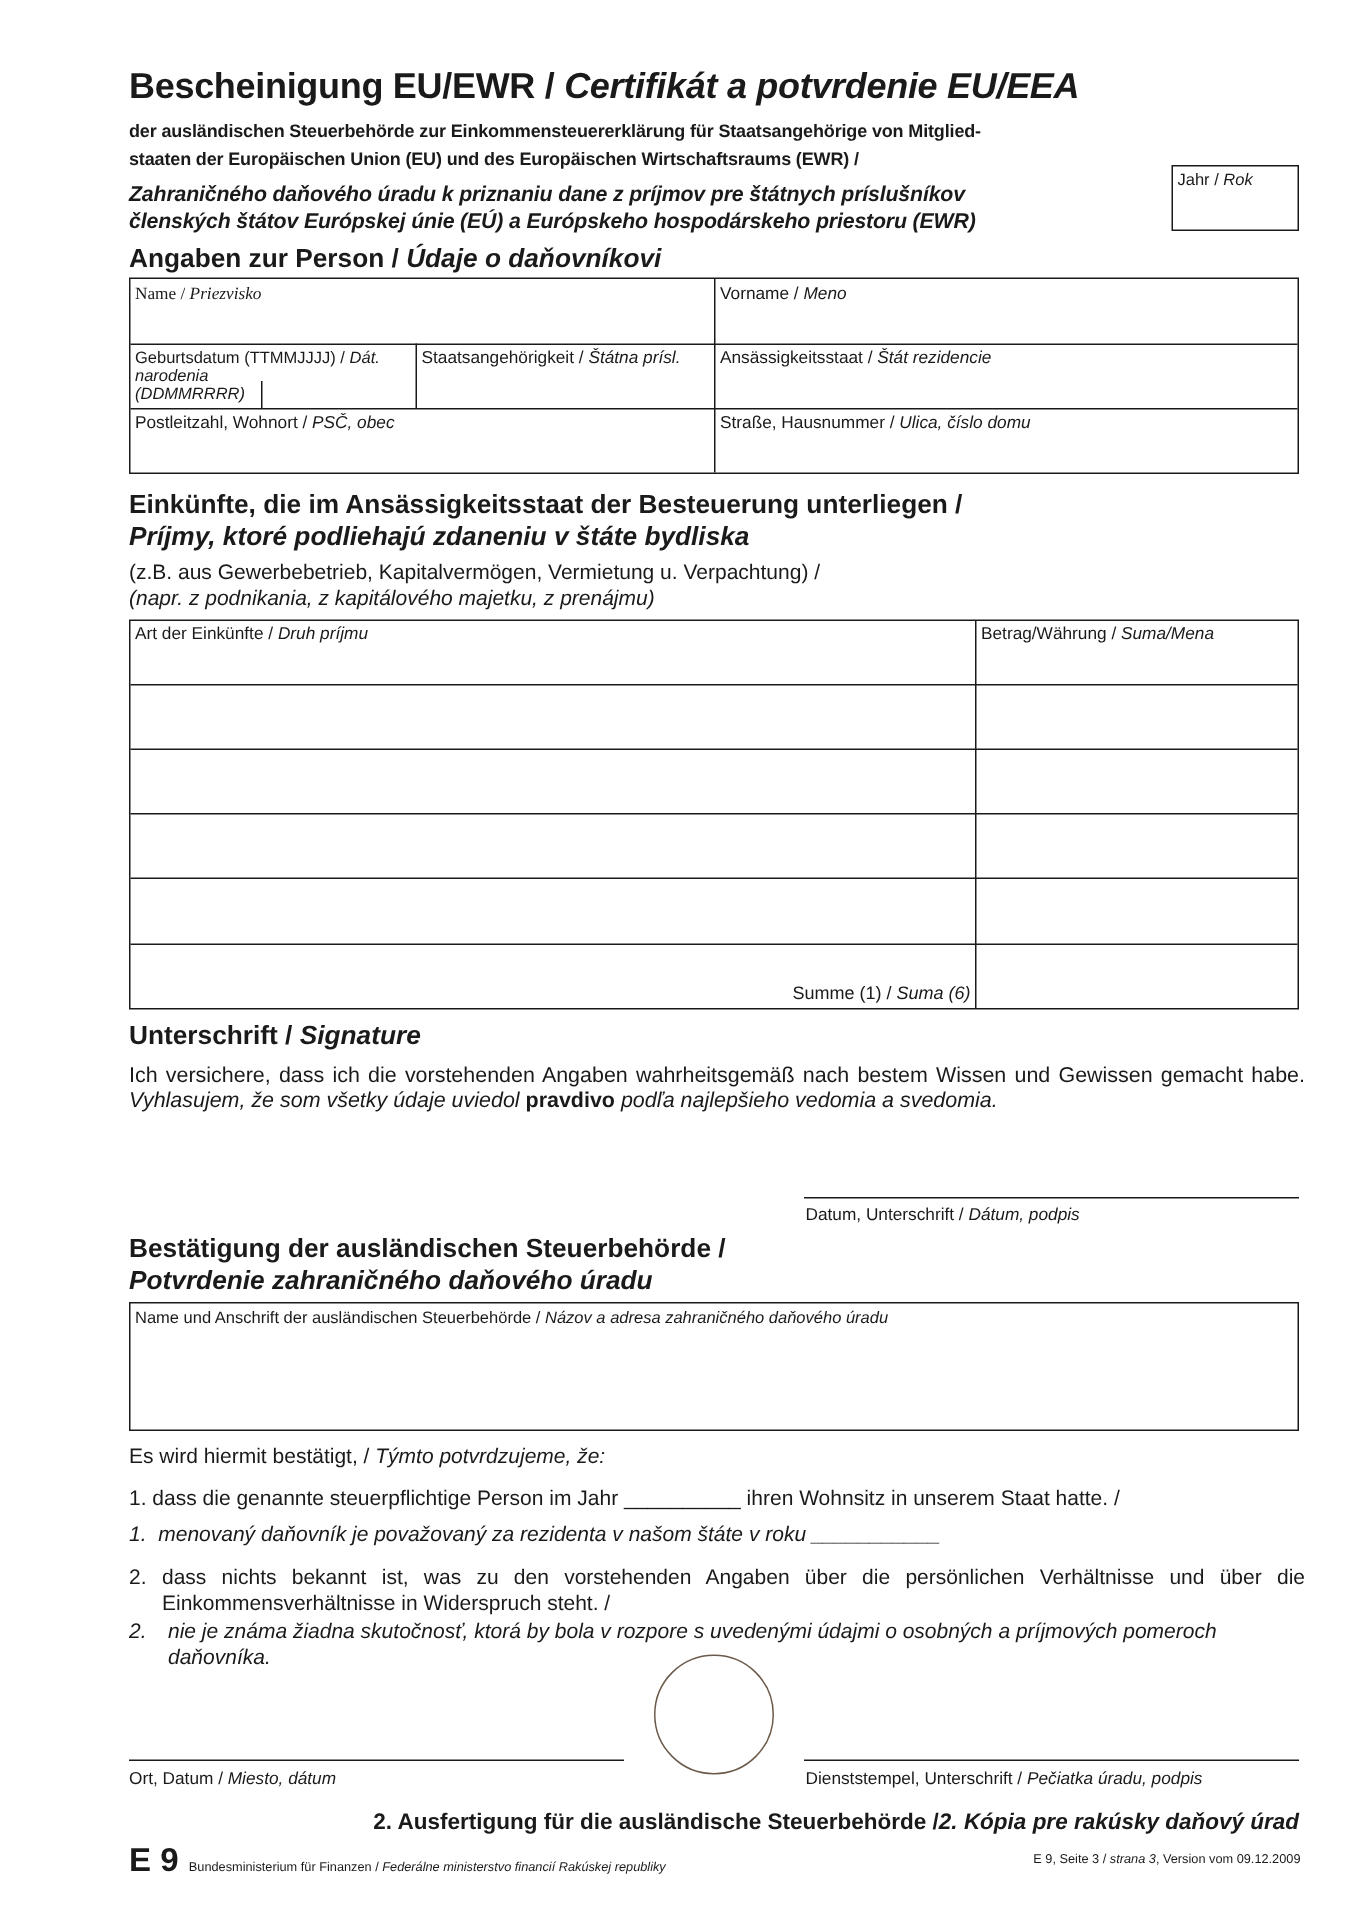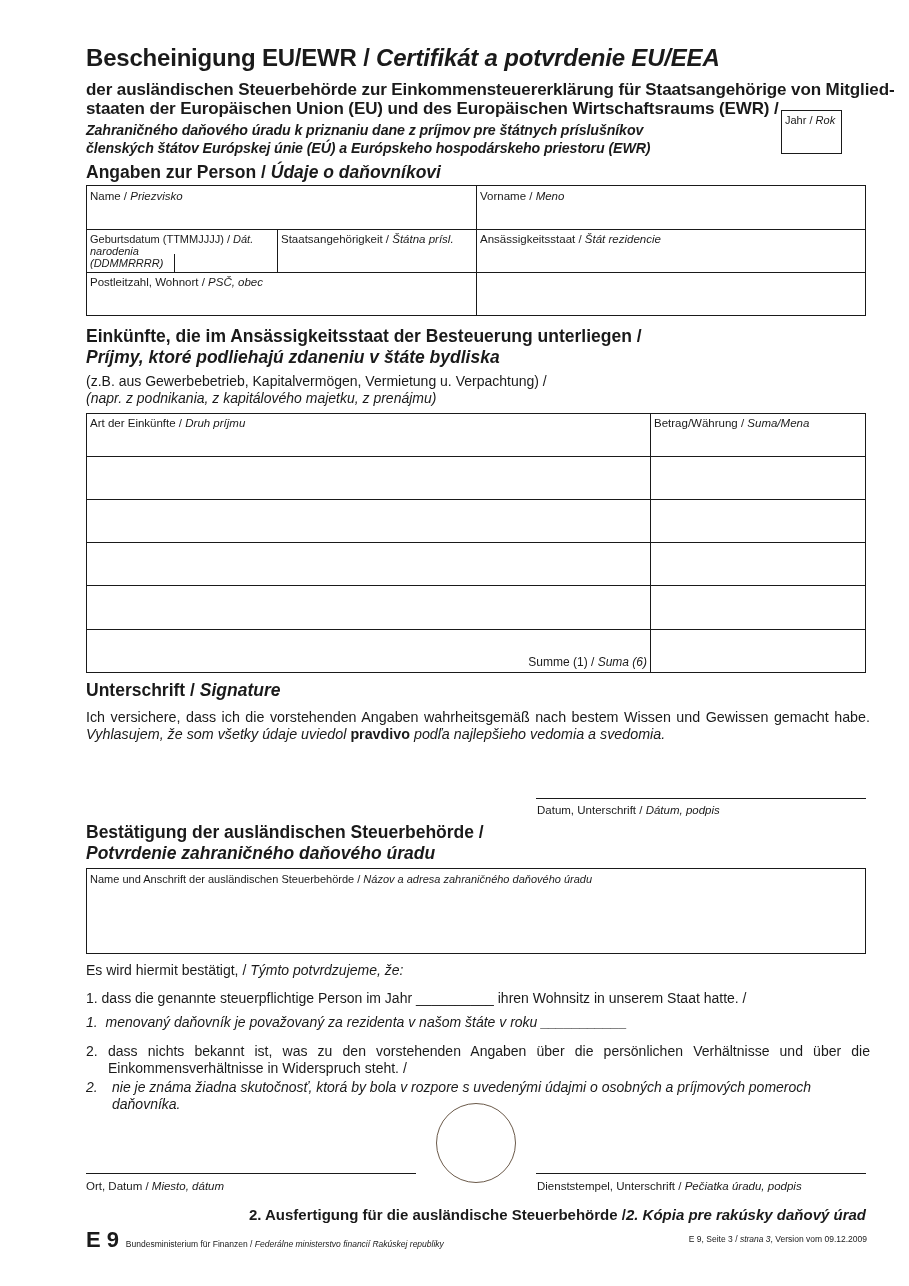--- a/index.html
+++ b/index.html
@@ -1,80 +1,83 @@
 <!DOCTYPE html>
 <html><head>
 <meta charset="utf-8">
 <style>
   * { box-sizing: border-box; margin: 0; padding: 0; }
   html, body { width: 909px; height: 1286px; background: #ffffff; }
   body { position: relative; font-family: "Liberation Sans", "DejaVu Sans", sans-serif; color: #1a1a1a; overflow: hidden; }
   .abs { position: absolute; }
   .it { font-style: italic; }
   .title { left: 86px; top: 44px; font-size: 24px; font-weight: bold; letter-spacing: -0.2px; white-space: nowrap; }
-  .sub { left: 86px; font-size: 17px; font-weight: bold; white-space: nowrap; letter-spacing: -0.1px; }
+  .sub { left: 86px; font-size: 12px; font-weight: bold; white-space: nowrap; letter-spacing: -0.1px; }
   .subi { left: 86px; font-size: 14.2px; font-style: italic; font-weight: bold; white-space: nowrap; letter-spacing: -0.1px; }
   .h2 { left: 86px; font-size: 17.5px; font-weight: bold; white-space: nowrap; }
   .box { border: 1px solid #1a1a1a; }
   .lbl { font-size: 11.5px; position: absolute; white-space: nowrap; line-height: 13px; }
   .vline { position: absolute; width: 1px; background: #1a1a1a; }
   .hline { position: absolute; height: 1px; background: #1a1a1a; }
   .para { font-size: 14px; line-height: 17px; }
   .small { font-size: 11.5px; white-space: nowrap; }
 </style>
 </head>
 <body>
 
 <div class="abs title">
   <span>Bescheinigung EU/EWR / </span><span class="it">Certifikát a potvrdenie EU/EEA</span>
 </div>
 <div class="abs sub" style="top:80px;">der ausländischen Steuerbehörde zur Einkommensteuererklärung für Staatsangehörige von Mitglied-</div>
 <div class="abs sub" style="top:99px;">staaten der Europäischen Union (EU) und des Europäischen Wirtschaftsraums (EWR) /</div>
 <div class="abs subi" style="top:122px;">Zahraničného daňového úradu k priznaniu dane z príjmov pre štátnych príslušníkov</div>
 <div class="abs subi" style="top:140px;">členských štátov Európskej únie (EÚ) a Európskeho hospodárskeho priestoru (EWR)</div>
 
-<div class="abs box" style="left:781px; top:110px; width:61px; height:44px;">
+<div class="abs box" style="left:781px; top:110px; width:85px; height:44px;">
   <span class="lbl" style="left:3px; top:3px; font-size:11px;"><span>Jahr / </span><span class="it">Rok</span></span>
 </div>
 
 <div class="abs h2" style="top:162px;">
   <span>Angaben zur Person / </span><span class="it">Údaje o daňovníkovi</span>
 </div>
 
 <div class="abs box" style="left:86px; top:185px; width:780px; height:131px;">
 
   <div class="hline" style="left:0; top:43px; width:778px;"></div>
   <div class="hline" style="left:0; top:86px; width:778px;"></div>
 
   <div class="vline" style="left:389px; top:0; height:129px;"></div>
 
   <div class="vline" style="left:190px; top:43px; height:43px;"></div>
   <div class="vline" style="left:87px; top:68px; height:18px;"></div>
 
   <div class="abs" style="left:0; top:0; width:389px; height:43px;">
-    <span class="lbl" style="left:3px; top:4px;"><span>Name / </span><span class="it">Priezvisko</span></span>
+    <span class="lbl" style="left:3px; top:4px;font-family:Liberation Serif, serif;"><span>Name / </span><span class="it">Priezvisko</span></span>
   </div>
   <div class="abs" style="left:0; top:44px; width:190px; height:42px;">
     <span class="lbl" style="left:3px; top:3px; line-height:12px; font-size:11px;">
       <span>Geburtsdatum (TTMMJJJJ) / </span><span class="it">Dát.</span><br>
       <span class="it">narodenia</span><br>
       <span class="it">(DDMMRRRR)</span>
     </span>
   </div>
   <div class="abs" style="left:390px; top:0; width:388px; height:43px;">
     <span class="lbl" style="left:3px; top:4px;"><span>Vorname / </span><span class="it">Meno</span></span>
   </div>
   <div class="abs" style="left:191px; top:44px; width:198px; height:42px;">
     <span class="lbl" style="left:3px; top:3px;"><span>Staatsangehörigkeit / </span><span class="it">Štátna prísl.</span></span>
   </div>
   <div class="abs" style="left:390px; top:44px; width:388px; height:42px;">
     <span class="lbl" style="left:3px; top:3px;"><span>Ansässigkeitsstaat / </span><span class="it">Štát rezidencie</span></span>
   </div>
   <div class="abs" style="left:0; top:87px; width:389px; height:42px;">
     <span class="lbl" style="left:3px; top:3px;"><span>Postleitzahl, Wohnort / </span><span class="it">PSČ, obec</span></span>
+  </div>
+  <div class="abs" style="left:390px; top:87px; width:388px; height:42px;">
+    <span class="lbl" style="left:3px; top:3px;"><span>Straße, Hausnummer / </span><span class="it">Ulica, číslo domu</span></span>
   </div>
 </div>
 
 <div class="abs h2" style="top:326px;">Einkünfte, die im Ansässigkeitsstaat der Besteuerung unterliegen /</div>
 <div class="abs h2 it" style="top:347px;">Príjmy, ktoré podliehajú zdaneniu v štáte bydliska</div>
 <div class="abs para" style="left:86px; top:373px; white-space:nowrap;">(z.B. aus Gewerbebetrieb, Kapitalvermögen, Vermietung u. Verpachtung) /</div>
 <div class="abs para it" style="left:86px; top:390px; white-space:nowrap;">(napr. z podnikania, z kapitálového majetku, z prenájmu)</div>
 
 <div class="abs box" style="left:86px; top:413px; width:780px; height:260px;">
   <div class="vline" style="left:563px; top:0; height:258px;"></div>

